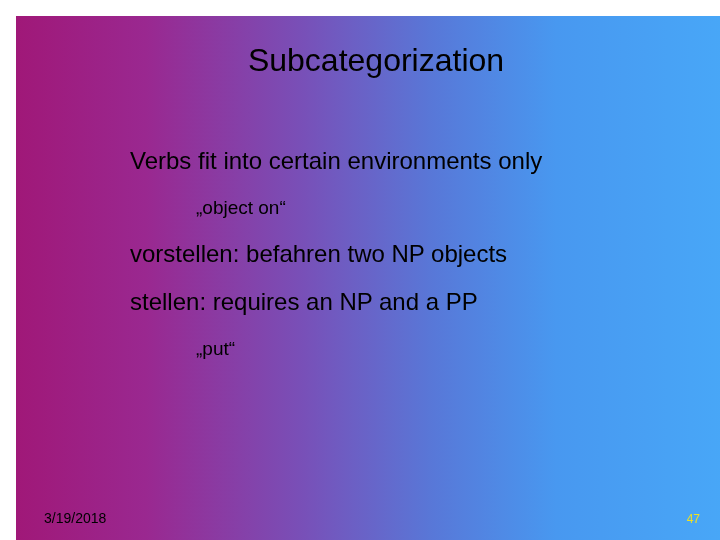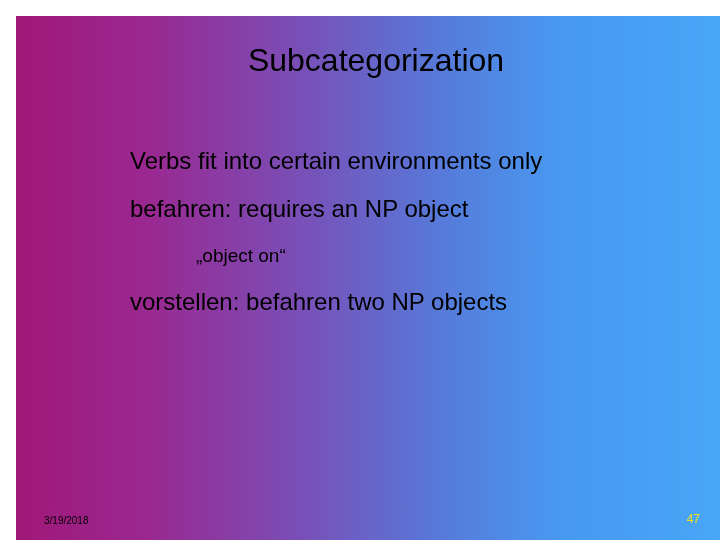--- a/index.html
+++ b/index.html
@@ -42,44 +42,45 @@
   }
   .line-sub {
     font-size: 19px;
     line-height: 1.3;
     padding: 10px 0 10px 74px;
   }
   .footer-date {
     position: absolute;
     left: 20px;
     bottom: 22px;
-    font-size: 10px;
+    font-size: 14px;
     color: #000;
   }
   .footer-page {
     position: absolute;
     right: 28px;
     bottom: 22px;
     font-size: 12px;
     color: #f0e020;
   }
 </style>
 </head>
 <body>
 
 <div class="slide">
 
   <div class="title">Subcategorization</div>
 
   <div class="body">
     <div class="line-main">Verbs fit into certain environments only</div>
 
-    <div class="line-main" style="margin-top:2px;">befahren: requires an NP object</div>
     <div class="line-sub">„object on“</div>
 
     <div class="line-main">vorstellen: befahren two NP objects</div>
 
+    <div class="line-main">stellen: requires an NP and a PP</div>
+    <div class="line-sub">„put“</div>
   </div>
 
   <div class="footer-date">3/19/2018</div>
   <div class="footer-page">47</div>
 
 </div>
 
 </body></html>

